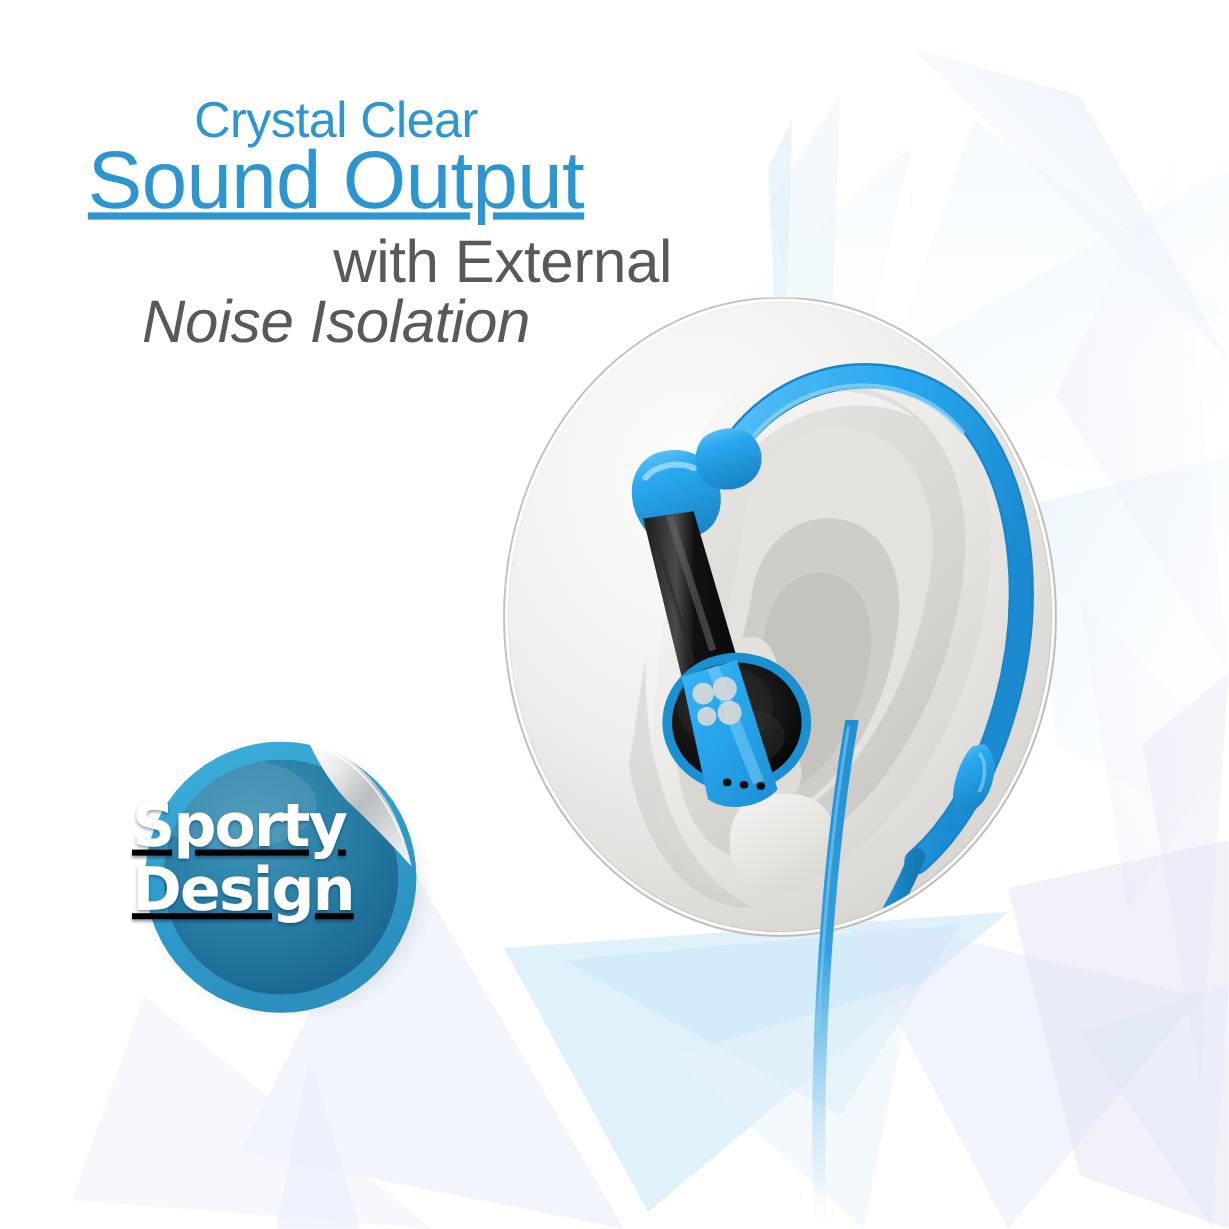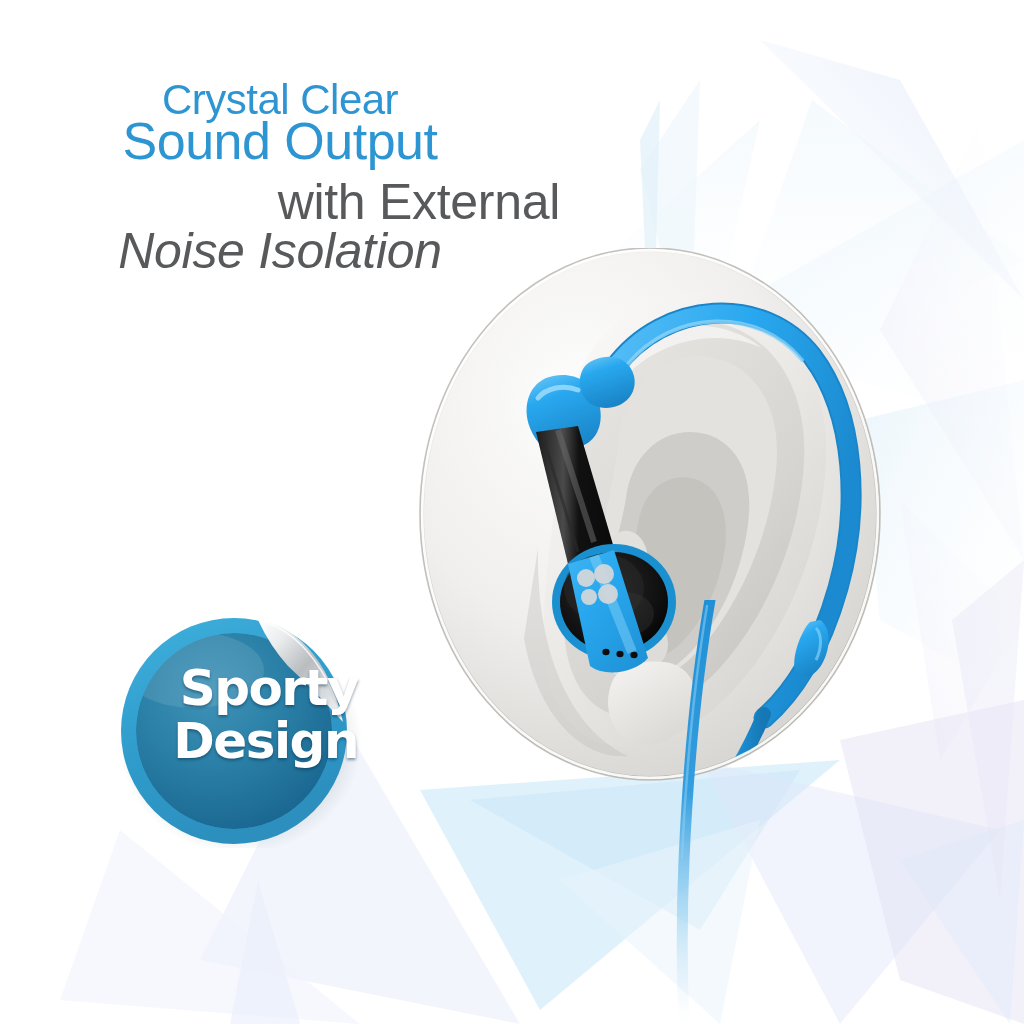--- a/index.html
+++ b/index.html
@@ -38,21 +38,21 @@
   }
   .hl-line {
     display: block;
     color: #2e95d3;
     font-size: 62px;
     font-weight: 400;
     letter-spacing: -0.5px;
     white-space: nowrap;
   }
   .hl-line.l1 { font-size: 42px; }
-  .hl-line.l2 { font-size: 52px; margin-top: -6px; }
+  .hl-line.l2 { font-size: 68px; margin-top: -6px; text-decoration: underline; }
   .sub-line {
     display: block;
     color: #58595b;
     font-size: 50px;
     font-weight: 400;
     letter-spacing: -0.3px;
     white-space: nowrap;
   }
   .sub-line.s1 { margin-top: 8px; text-align: right; }
   .sub-line.s2 { margin-top: -2px; font-style: italic; }
@@ -64,22 +64,23 @@
     top: 618px;
     width: 280px;
     height: 230px;
   }
   #badge-svg { display: block; width: 280px; height: 230px; }
   #badge-text {
     position: absolute;
     left: 0;
     top: 46px;
     width: 248px;
-    text-align: right;
+    text-align: left;
     pointer-events: none;
+    text-decoration: underline;
   }
   .badge-word {
     display: block;
     color: #ffffff;
     font-family: "DejaVu Sans", sans-serif;
     font-weight: bold;
     font-size: 50px;
     line-height: 0.98;
     letter-spacing: -1.5px;
     text-shadow: 0 2px 3px rgba(0,40,70,0.45);

